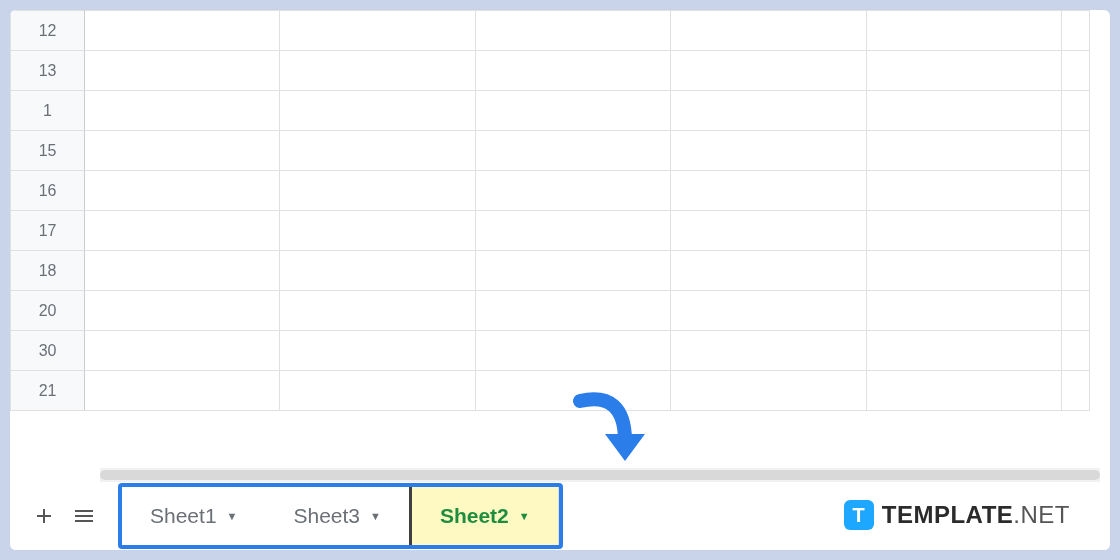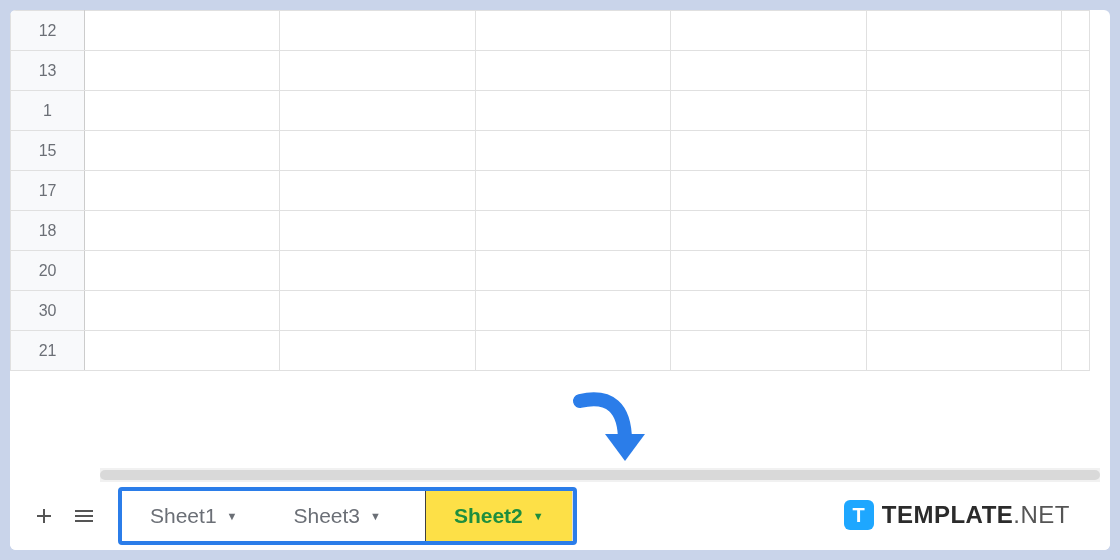--- a/index.html
+++ b/index.html
@@ -95,41 +95,40 @@
       width: 24px;
       height: 24px;
       fill: #555;
     }
     .tabs-container {
       display: flex;
       align-items: center;
       margin-left: 12px;
       border: 4px solid #2b7de9;
       border-radius: 4px;
-      height: 58px;
+      height: 66px;
     }
     .tab {
       display: flex;
       align-items: center;
       justify-content: center;
       gap: 10px;
       padding: 0 28px;
       height: 100%;
       font-size: 21px;
       color: #6b6f76;
       cursor: pointer;
       white-space: nowrap;
     }
     .tab-active {
-      background: #fde047;
+      background: #fef9c3;
       color: #1e8e3e;
       font-weight: 600;
-      border-left: 1px solid #404040;
+      border-left: 3px solid #404040;
       border-right: 1px solid #ddd;
-      margin-left: 16px;
     }
     .tab .dropdown-icon {
       font-size: 11px;
     }
     .tab-active .dropdown-icon {
       color: #1e8e3e;
     }
     .watermark {
       position: absolute;
       right: 40px;
@@ -194,20 +193,29 @@
             <td class="row-header">1</td>
             <td class="cell"></td>
             <td class="cell"></td>
             <td class="cell"></td>
             <td class="cell"></td>
             <td class="cell"></td>
             <td class="cell cell-last"></td>
           </tr>
           <tr>
             <td class="row-header">15</td>
+            <td class="cell"></td>
+            <td class="cell"></td>
+            <td class="cell"></td>
+            <td class="cell"></td>
+            <td class="cell"></td>
+            <td class="cell cell-last"></td>
+          </tr>
+          <tr>
+            <td class="row-header">16</td>
             <td class="cell"></td>
             <td class="cell"></td>
             <td class="cell"></td>
             <td class="cell"></td>
             <td class="cell"></td>
             <td class="cell cell-last"></td>
           </tr>
           <tr>
             <td class="row-header">17</td>
             <td class="cell"></td>

